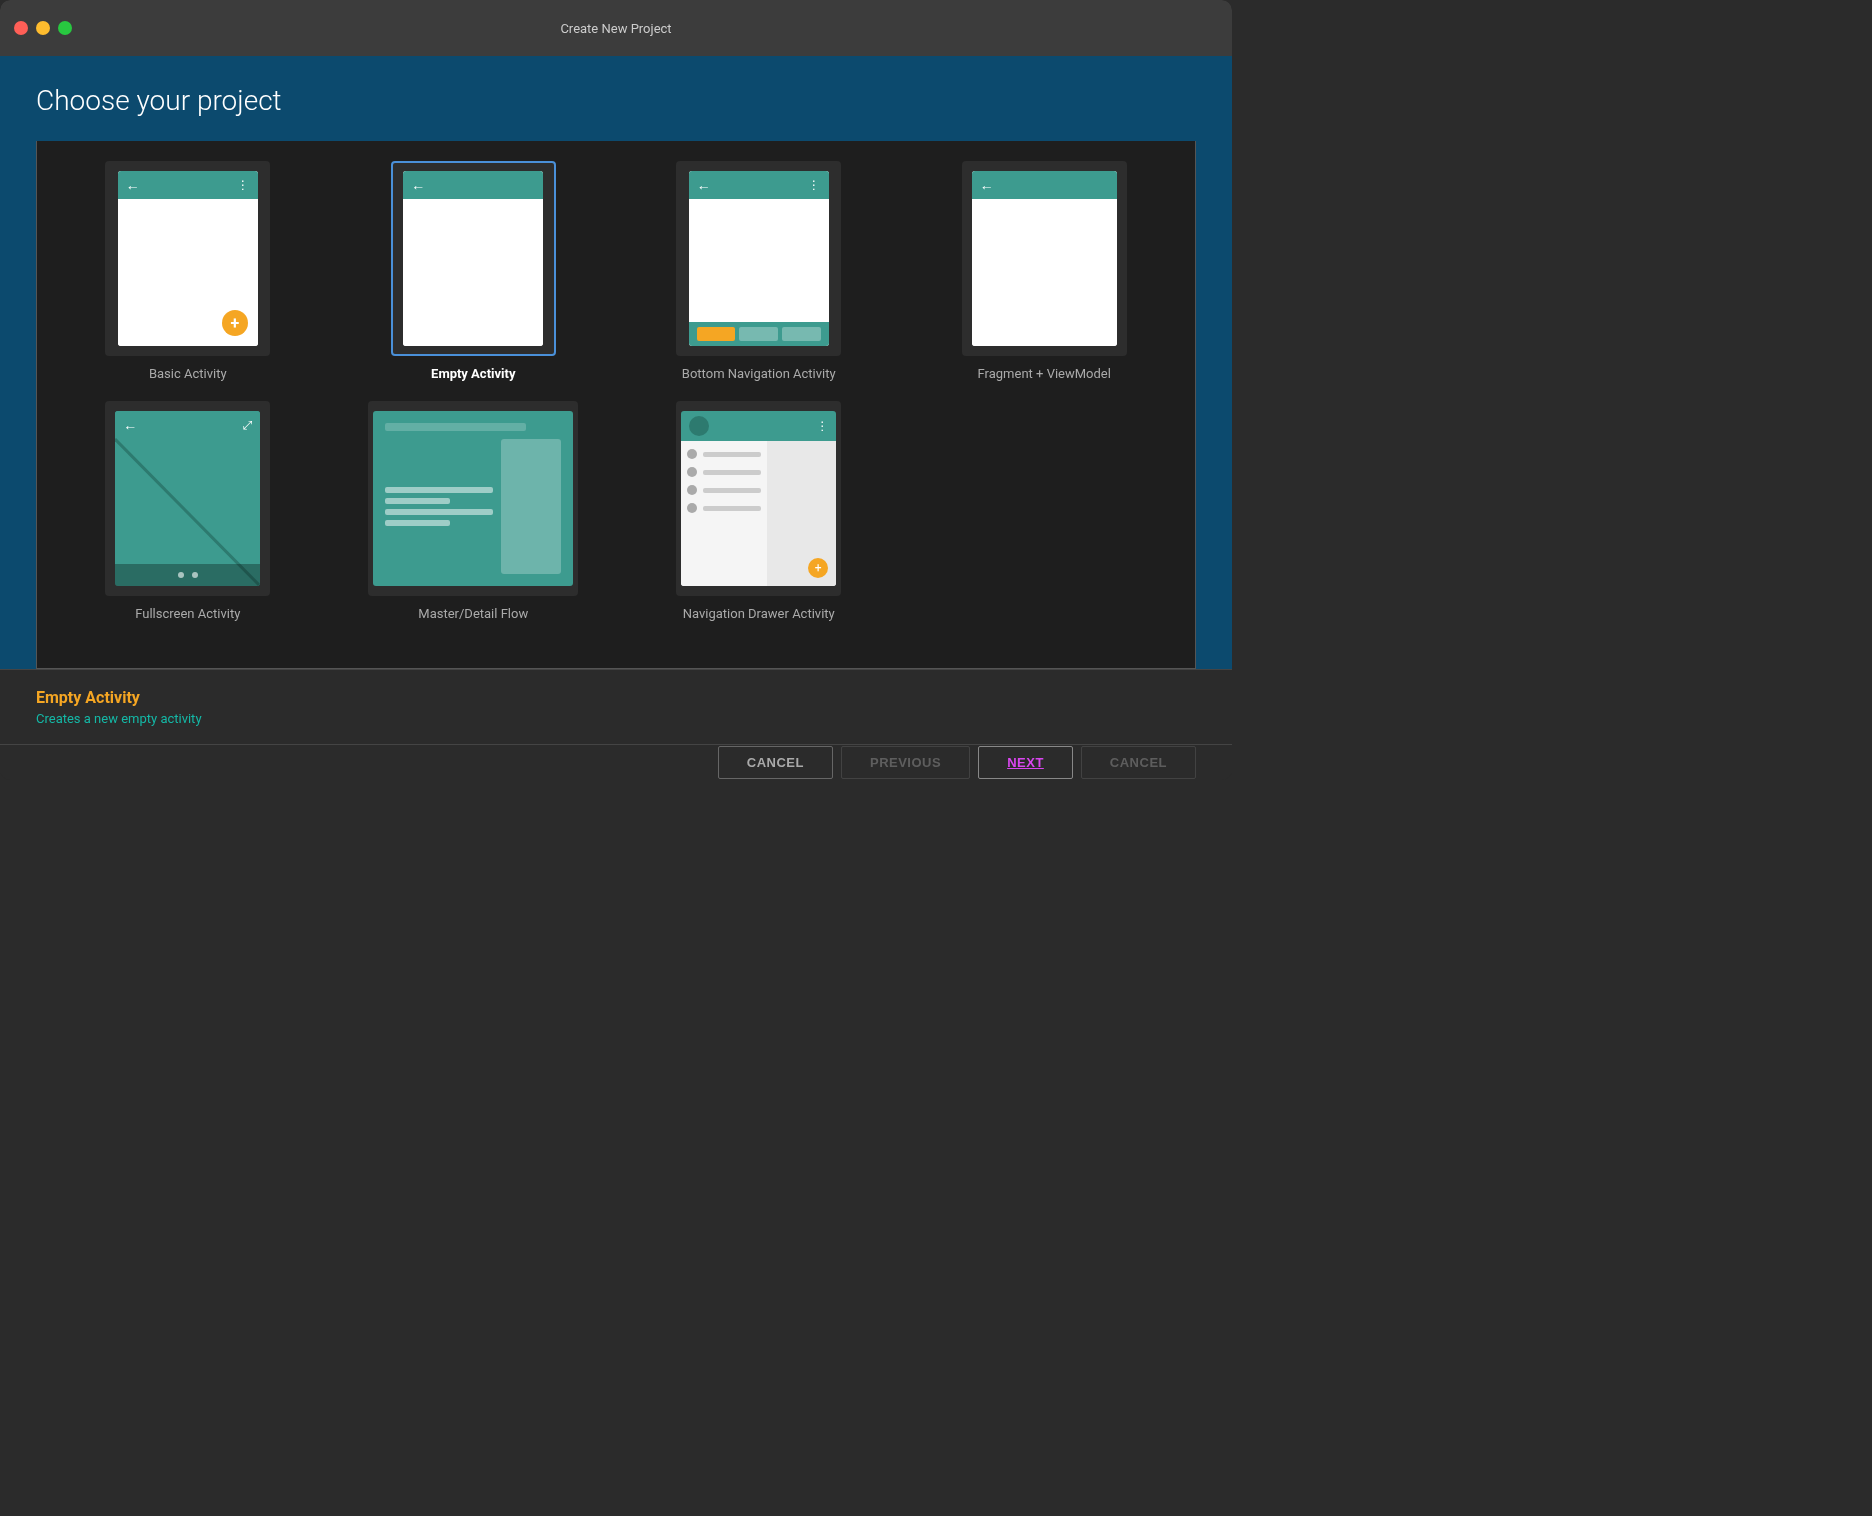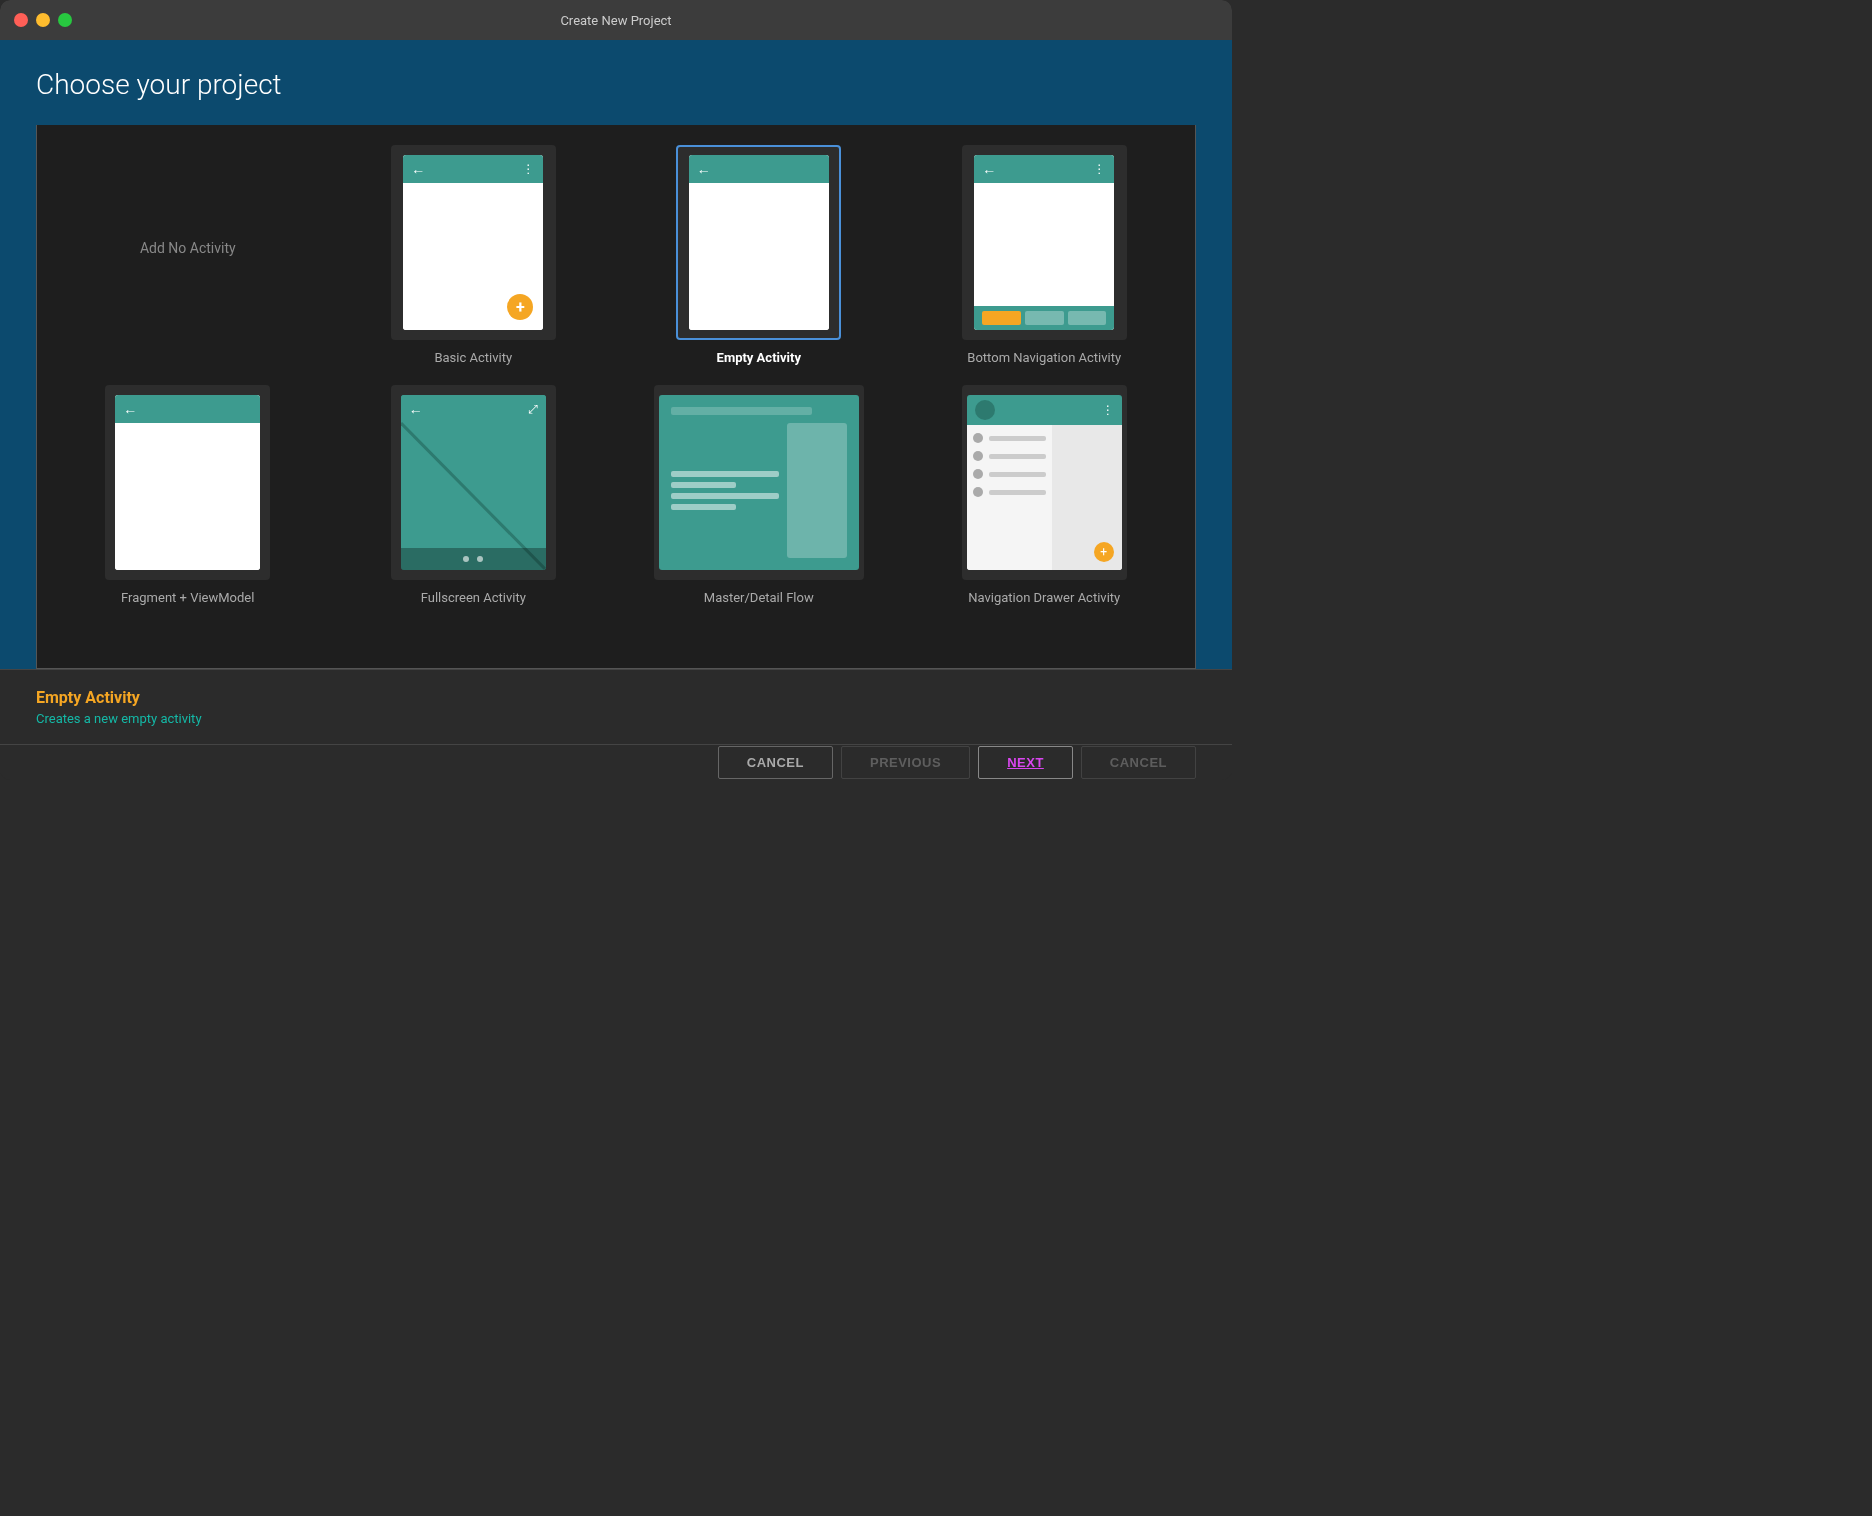--- a/index.html
+++ b/index.html
@@ -9,21 +9,21 @@
       width: 1232px;
       height: 780px;
       overflow: hidden;
       border-radius: 10px;
       display: flex;
       flex-direction: column;
     }
     
     .titlebar {
       background: #3c3c3c;
-      height: 40px;
+      height: 56px;
       display: flex;
       align-items: center;
       justify-content: center;
       position: relative;
       border-radius: 10px 10px 0 0;
       flex-shrink: 0;
     }
     .titlebar-buttons {
       position: absolute;
       left: 14px;
@@ -417,25 +417,20 @@
   <span class="titlebar-title">Create New Project</span>
 </div>
 
 <div class="main">
   <div class="page-title">Choose your project</div>
 
 
   <div class="grid-container">
     <div class="activities-grid">
 
-      <div class="activity-item">
-        <div class="no-activity-area">
-          <div class="activity-label" style="color:#888; font-size:14px;">Add No Activity</div>
-        </div>
-      </div>
 
       <div class="activity-item">
         <div class="activity-preview">
           <div class="phone-mock">
             <div class="phone-header">
               <span class="phone-back-arrow">←</span>
               <span class="phone-dots">⋮</span>
             </div>
             <div class="phone-body">
               <div class="fab">+</div>

